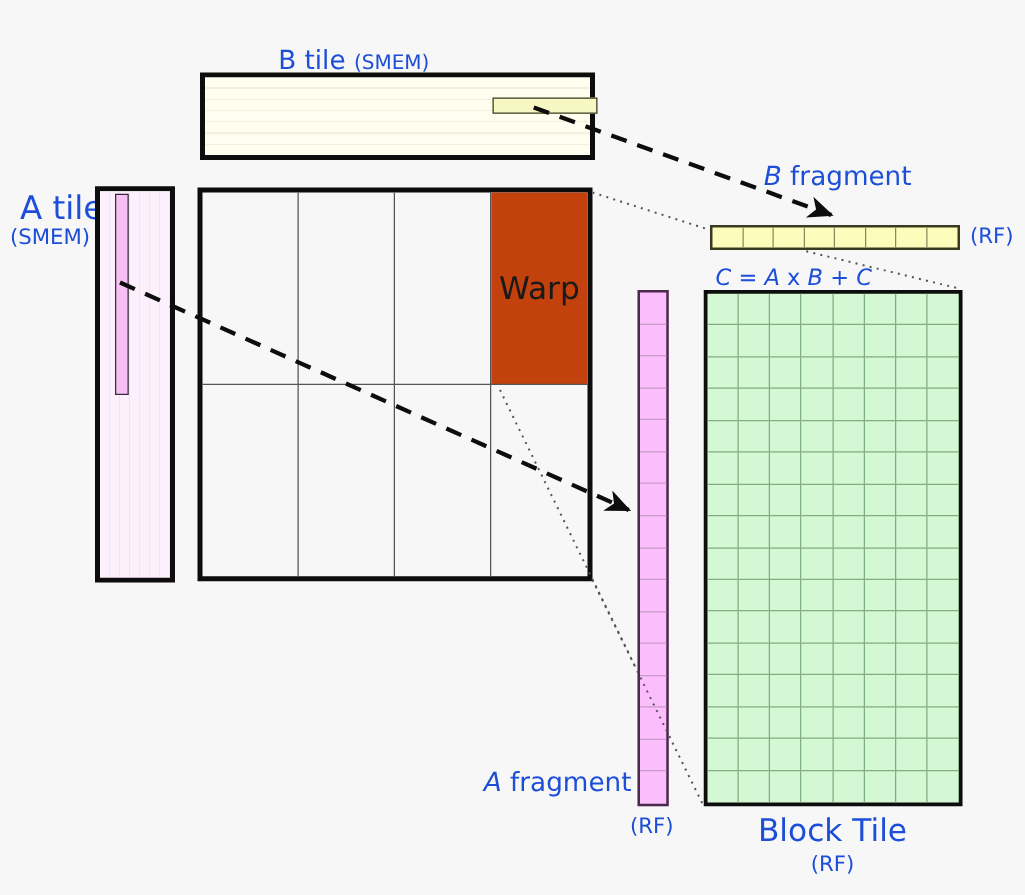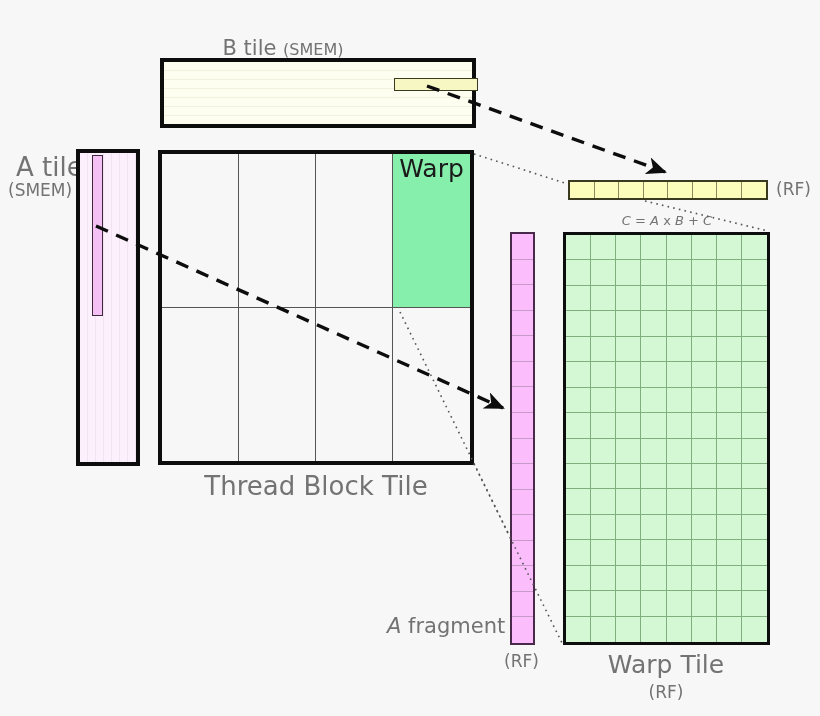--- a/index.html
+++ b/index.html
@@ -10,21 +10,21 @@
   #stage {
     position: relative;
     width: 820px;
     height: 716px;
     background: #f7f7f7;
     font-family: "DejaVu Sans", "Liberation Sans", sans-serif;
     overflow: hidden;
   }
   .lbl {
     position: absolute;
-    color: #737373;
+    color: #1d4ed8;
     white-space: nowrap;
     line-height: 1;
   }
   .it { font-style: italic; }
   .box {
     position: absolute;
     box-sizing: border-box;
   }
   
   #b-tile {
@@ -77,23 +77,23 @@
   }
   #tb-tile .cell {
     border-right: 1.4px solid #555;
     border-bottom: 1.4px solid #555;
     box-sizing: border-box;
     position: relative;
   }
   #tb-tile .cell.lastcol { border-right: none; }
   #tb-tile .cell.lastrow { border-bottom: none; }
   #tb-tile .cell.warp {
-    background: #86efac;
+    background: #c2410c;
     display: flex;
-    align-items: flex-start;
+    align-items: center;
     justify-content: center;
   }
   #warp-label {
     font-size: 25px;
     color: #1a1a1a;
   }
   
   #b-frag {
     left: 568px; top: 180px; width: 200px; height: 20px;
     border: 2.5px solid #3a3a20;
@@ -136,21 +136,21 @@
   #warp-tile .c.lastcol { border-right: none; }
   #warp-tile .c.lastrow { border-bottom: none; }
 
   
   #b-tile-label { left: 283px; top: 38px; font-size: 21px; transform: translateX(-50%); }
   #b-tile-label .sub { font-size: 16px; }
   #a-tile-label { left: 16px; top: 154px; font-size: 26px; }
   #a-tile-label2 { left: 8px; top: 182px; font-size: 17px; }
   #b-frag-label { left: 611px; top: 131px; font-size: 21px; }
   #b-frag-rf { left: 776px; top: 181px; font-size: 17px; }
-  #c-eq-label { left: 667px; top: 214px; font-size: 13px; transform: translateX(-50%); }
+  #c-eq-label { left: 635px; top: 214px; font-size: 18px; transform: translateX(-50%); }
   #tb-tile-label { left: 316px; top: 473px; font-size: 26px; transform: translateX(-50%); }
   #a-frag-label { left: 387px; top: 616px; font-size: 21px; }
   #a-frag-rf { left: 504px; top: 653px; font-size: 17px; }
   #warp-tile-label { left: 666px; top: 652px; font-size: 25px; transform: translateX(-50%); }
   #warp-tile-rf { left: 666px; top: 684px; font-size: 17px; transform: translateX(-50%); }
 
   svg.overlay {
     position: absolute;
     left: 0; top: 0;
     width: 820px; height: 716px;
@@ -182,22 +182,22 @@
     <div class="cell"></div>
     <div class="cell"></div>
     <div class="cell lastcol warp">
       <span id="warp-label">Warp</span>
     </div>
     <div class="cell lastrow"></div>
     <div class="cell lastrow"></div>
     <div class="cell lastrow"></div>
     <div class="cell lastrow lastcol"></div>
   </div>
-  <div class="lbl" id="tb-tile-label">Thread Block Tile</div>
-
+
+  <div class="lbl" id="b-frag-label"><span class="it">B</span><span> fragment</span></div>
 
   <div class="box" id="b-frag">
     <div class="c"></div>
     <div class="c"></div>
     <div class="c"></div>
     <div class="c"></div>
     <div class="c"></div>
     <div class="c"></div>
     <div class="c"></div>
     <div class="c last"></div>
@@ -350,21 +350,21 @@
       <div class="c lastcol"></div>
       <div class="c lastrow"></div>
       <div class="c lastrow"></div>
       <div class="c lastrow"></div>
       <div class="c lastrow"></div>
       <div class="c lastrow"></div>
       <div class="c lastrow"></div>
       <div class="c lastrow"></div>
       <div class="c lastcol lastrow"></div>
     </div>
-  <div class="lbl" id="warp-tile-label">Warp Tile</div>
+  <div class="lbl" id="warp-tile-label">Block Tile</div>
   <div class="lbl" id="warp-tile-rf">(RF)</div>
 
   <svg class="overlay" viewBox="0 0 820 716">
     <defs>
       <marker id="arrowhead" markerWidth="7" markerHeight="7" refX="5.4" refY="2.6" orient="auto">
         <path d="M0,0 L6,2.6 L0,5.2 L1.6,2.6 Z" fill="#0d0d0d"></path>
       </marker>
     </defs>
 
     <line x1="427" y1="86" x2="665" y2="172" stroke="#0d0d0d" stroke-width="3.4" stroke-dasharray="13,9" marker-end="url(#arrowhead)"></line>

